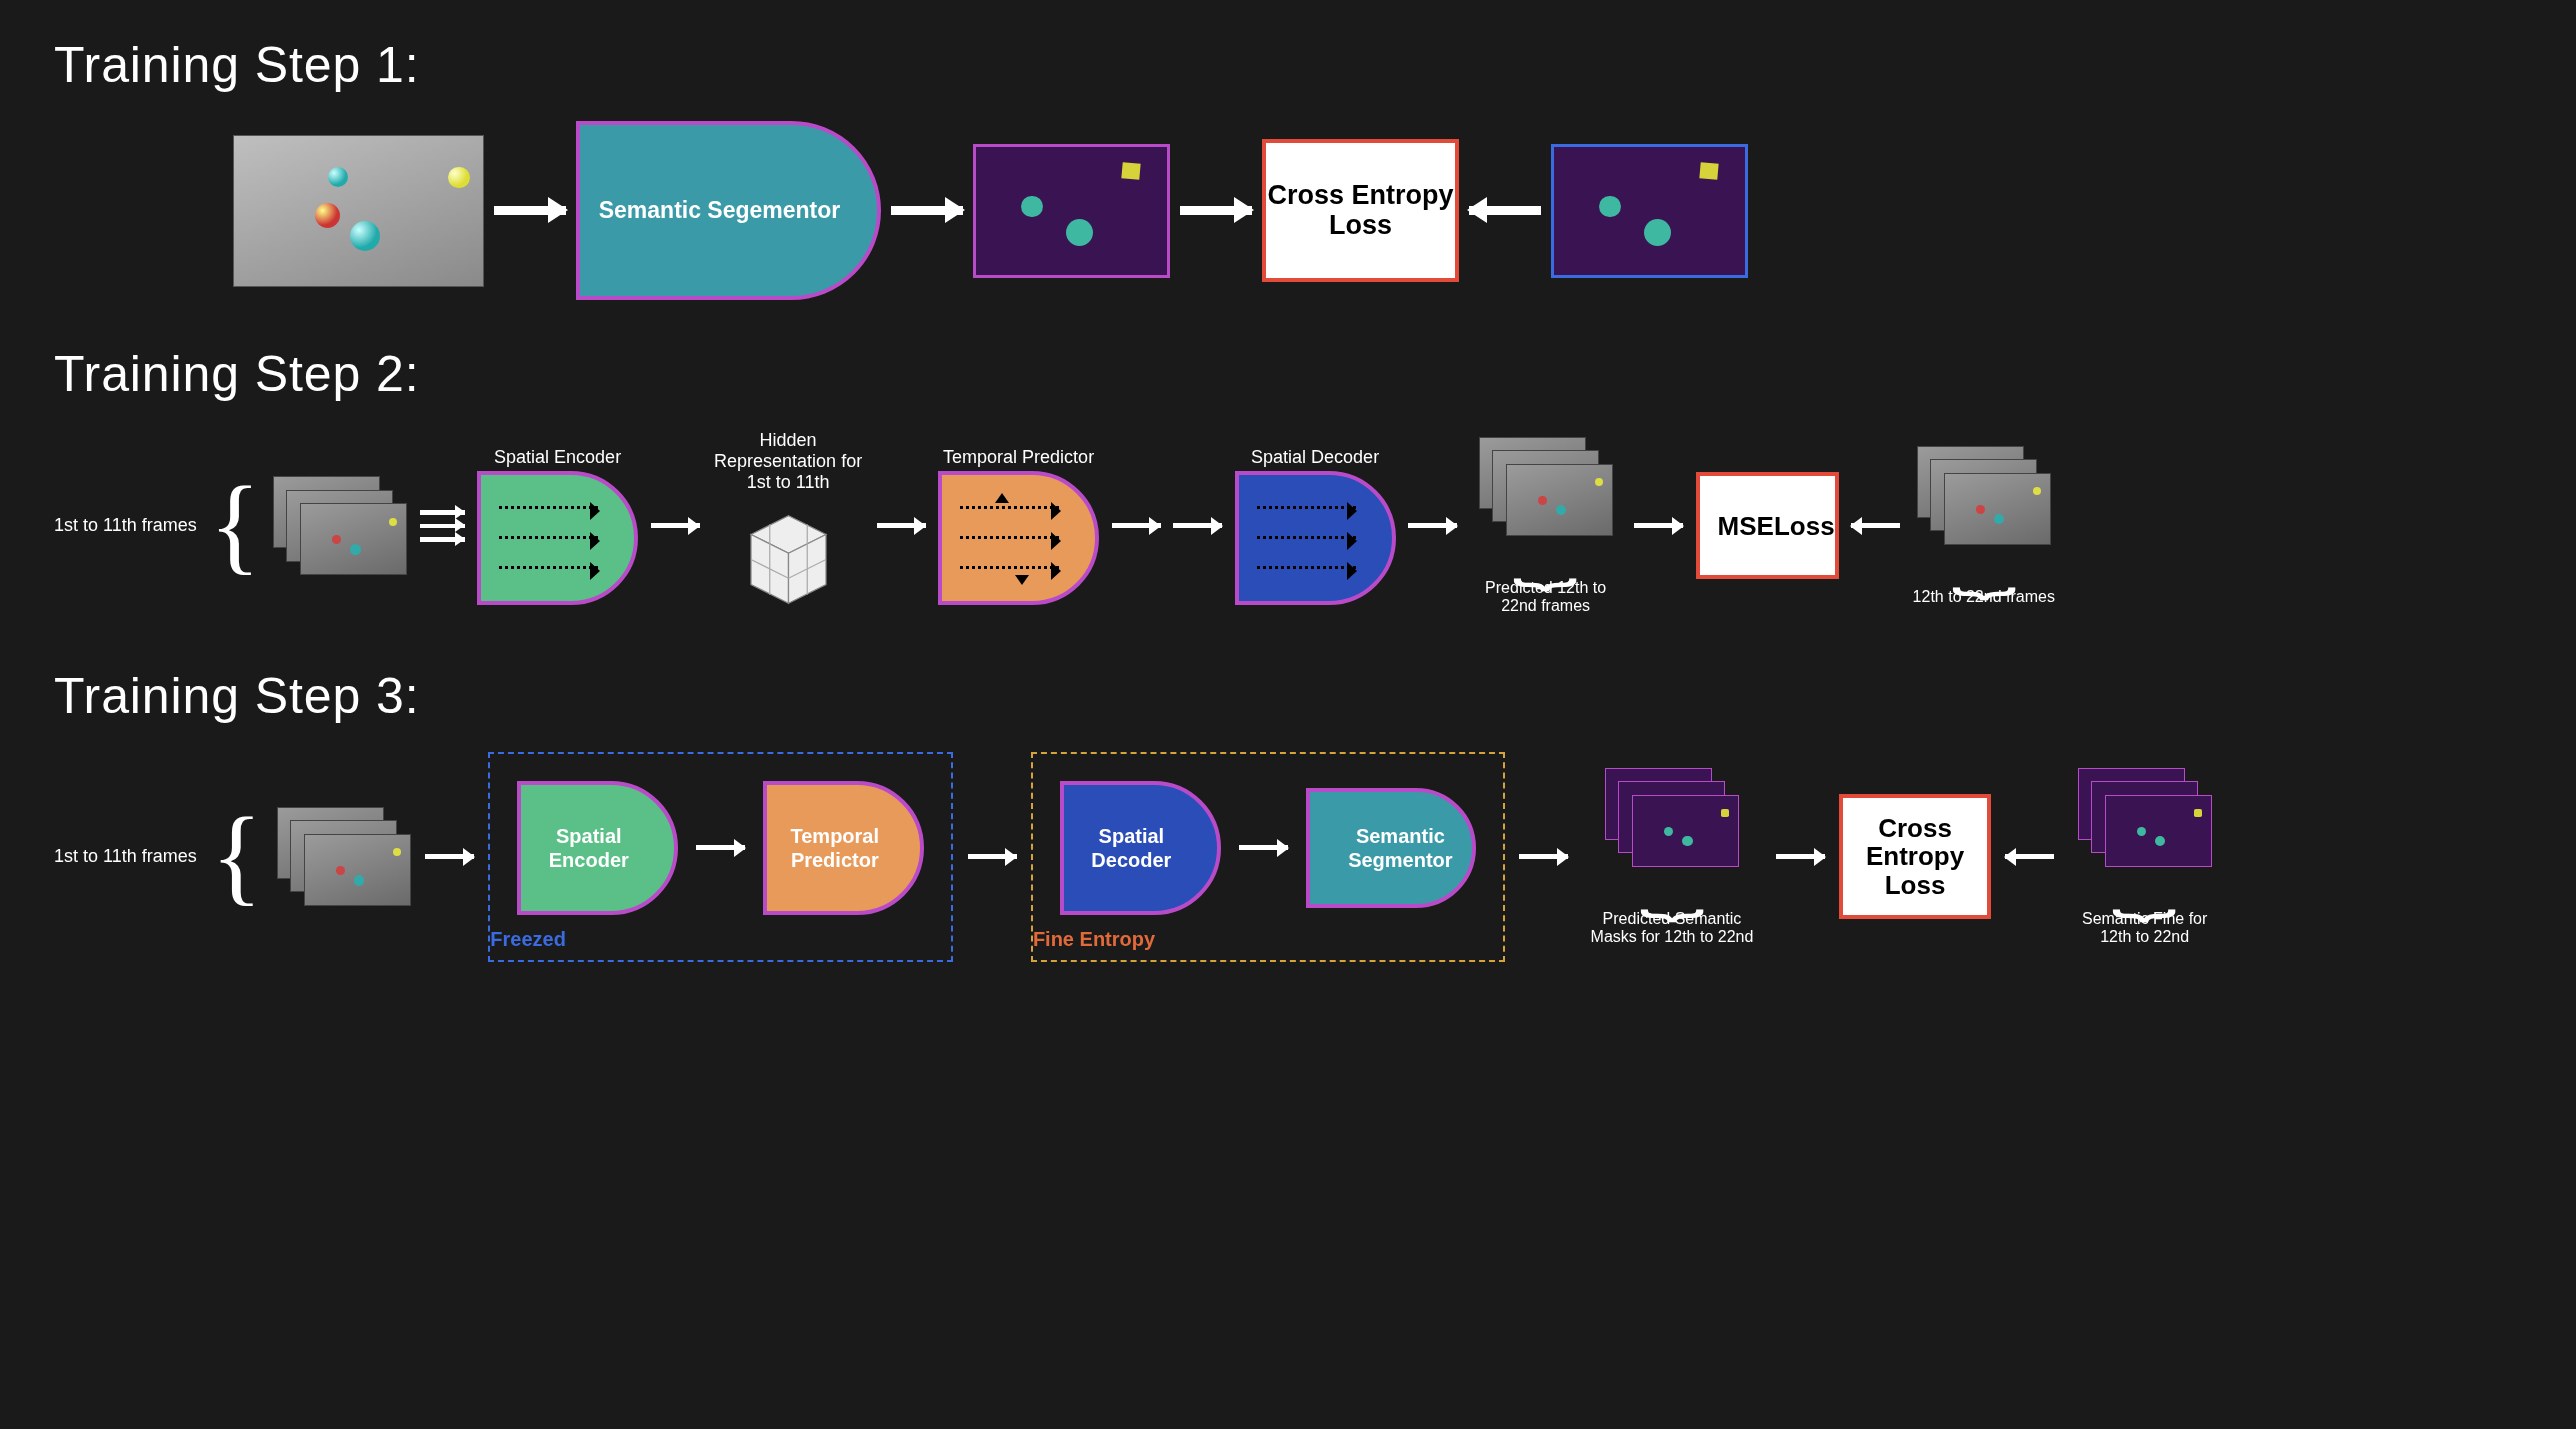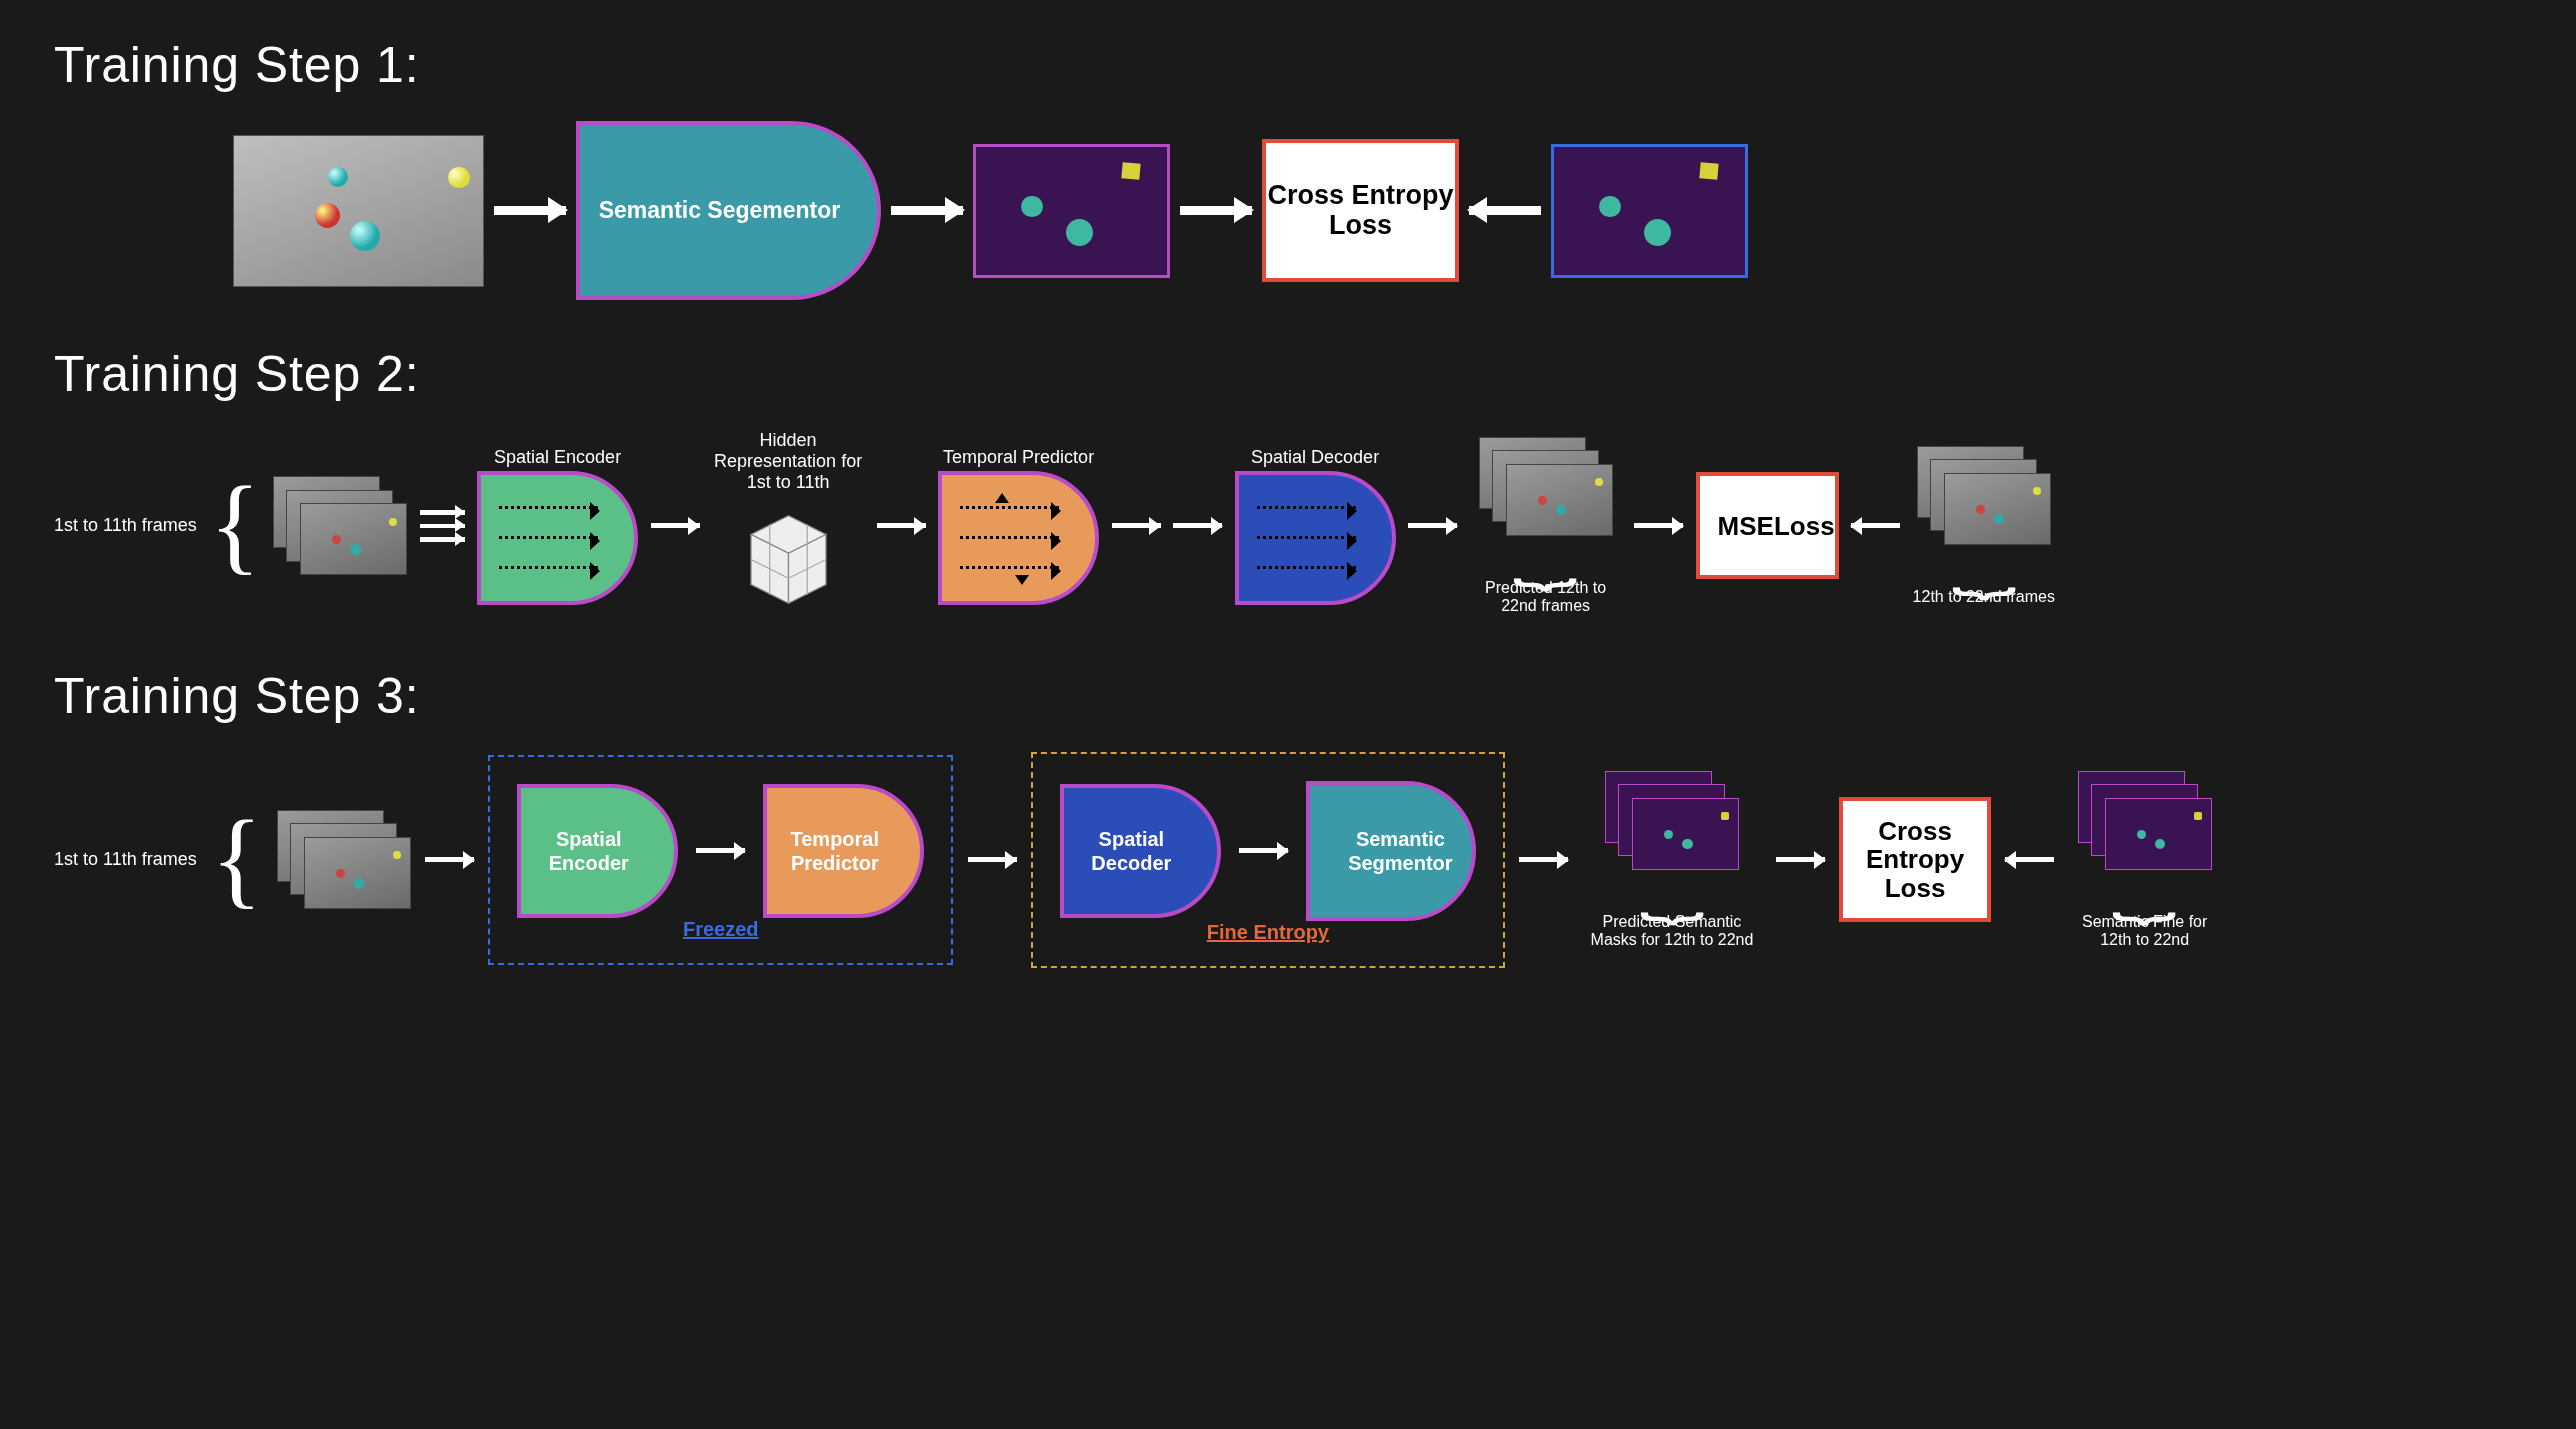--- a/index.html
+++ b/index.html
@@ -150,22 +150,22 @@
   
   .dashed-group {
     border:2.7px dashed;
     padding:27px 27px 45px 27px;
     position:relative;
     display:flex; align-items:center; gap:18px;
   }
   .dashed-group.blue { border-color:#3a6be0; }
   .dashed-group.orange { border-color:#d6a23a; }
   .dashed-caption {
-    position:absolute; bottom:22px; left:0; right:0; text-align:center;
-    font-size:20px; font-weight:bold;text-decoration:underline;
+    position:absolute; bottom:9px; left:0; right:0; 
+    font-size:20px; font-weight:bold;
   }
   .dashed-group.blue .dashed-caption { color:#3a6be0; }
   .dashed-group.orange .dashed-caption { color:#e26a3a; }
   
   .multi-arrows { display:flex; flex-direction:column; gap:9px; }
   .multi-arrows .arrow { width:45px; height:4.5px; }
   .multi-arrows .arrow::after { right:-0.9px; top:-5.4px; border-left-width:10.7px; border-top-width:7.2px; border-bottom-width:7.2px; }
   .side-label { font-size:18px; white-space:nowrap; }
 </style>
 </head>
@@ -381,21 +381,21 @@
       <div class="dashed-caption">Freezed</div>
     </div>
 
     <div class="arrow small"></div>
 
     <div class="dashed-group orange">
       <div class="dblock blue" style="width:161px;height:134px;">
         <span class="dblock-label" style="font-size:20px;color:#fff;">Spatial Decoder</span>
       </div>
       <div class="arrow small"></div>
-      <div class="dblock teal" style="width:170px;height:140px;padding-left:37px;">
+      <div class="dblock teal" style="width:170px;height:120px;padding-left:37px;">
         <span class="dblock-label" style="font-size:20px;">Semantic Segmentor</span>
       </div>
       <div class="dashed-caption">Fine Entropy</div>
     </div>
 
     <div class="arrow small"></div>
 
     <div class="colblock">
       <div class="stack mask">
         <div class="frame f1">

